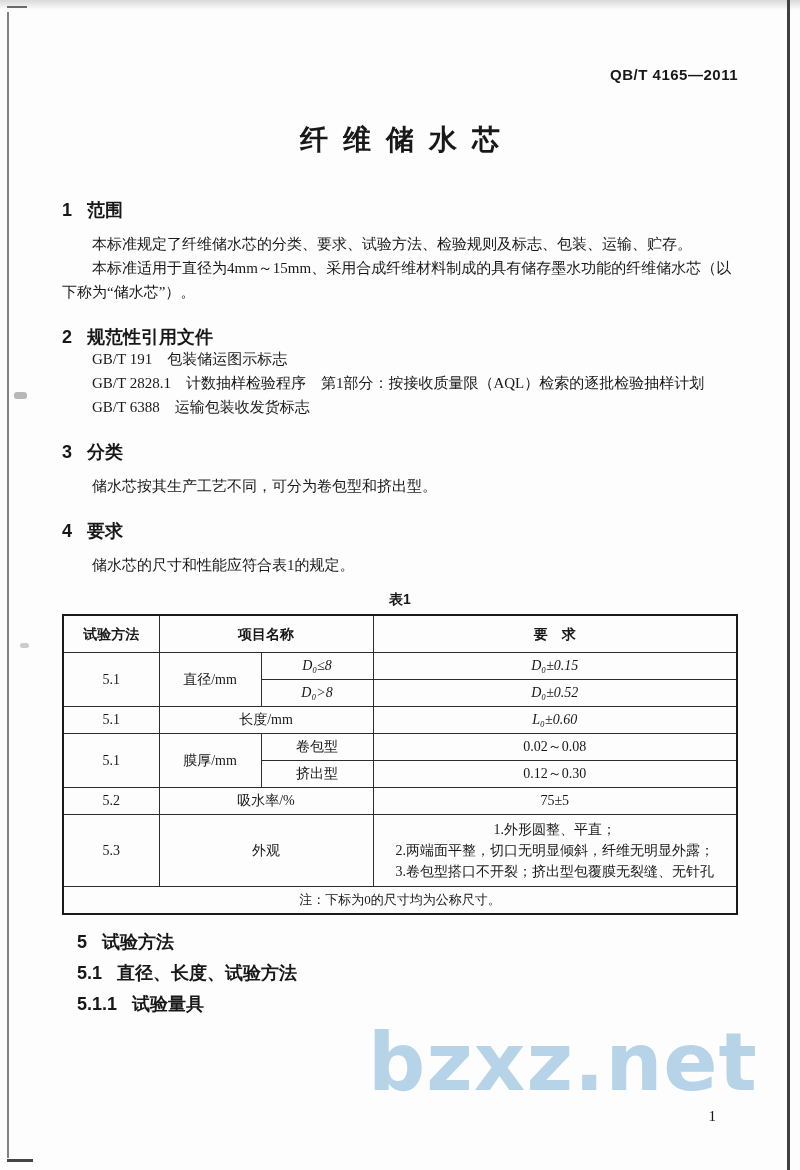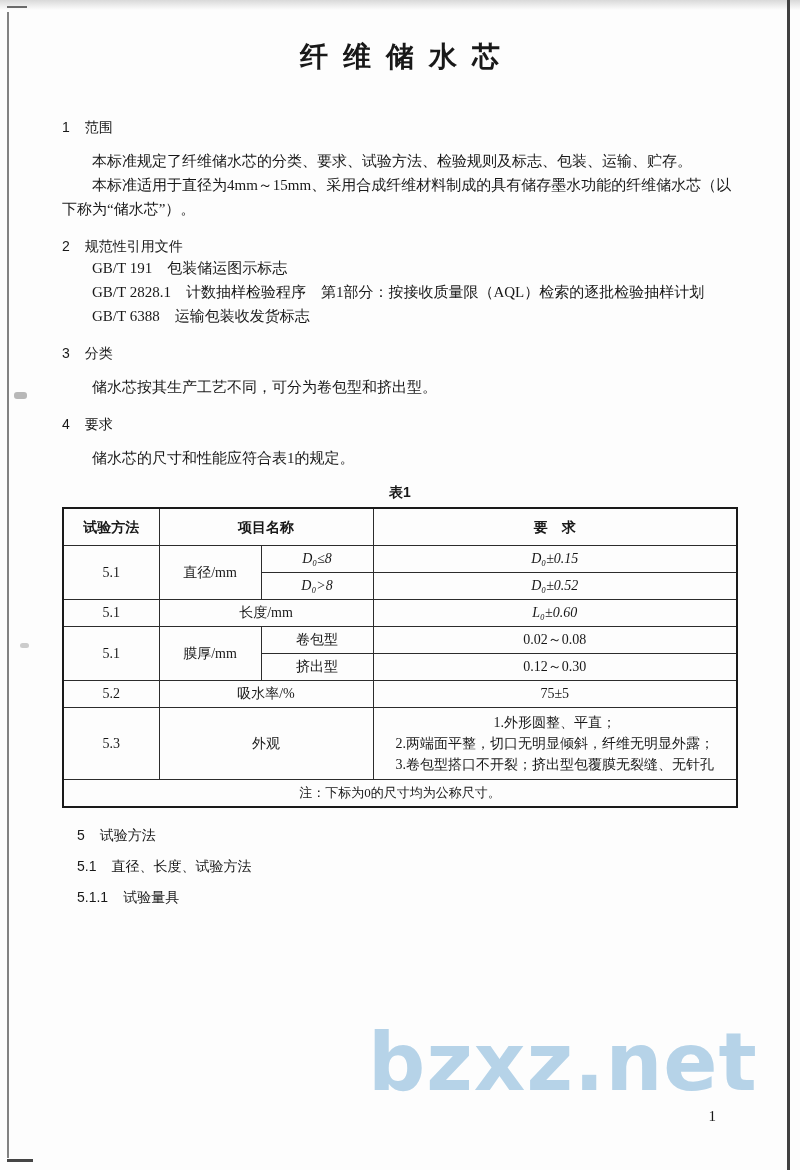--- a/index.html
+++ b/index.html
@@ -50,26 +50,26 @@
     font-family: Liberation Serif, serif;
     font-weight: bold;
     font-size: 28px;
     letter-spacing: 15px;
     text-indent: 15px;
     line-height: 34px;
   }
 
   .heading {
     font-family: "Liberation Sans", "DejaVu Sans", sans-serif;
-    font-weight: normal;
-    font-size: 14px;
+    font-weight: bold;
+    font-size: 18px;
     line-height: 19px;
   }
   .sec-heading   { margin-top: 44px; }
-  .sec-heading-2 { margin-top: 16px; }
+  .sec-heading-2 { margin-top: 24px; }
   .sec-num { margin-right: 15px; }
 
   .body-text {
     margin: 12px 0 0 0;
     font-size: 15px;
     line-height: 24px;
     text-indent: 2em;
   }
   .body-text.follow { margin-top: 0; }
 
@@ -153,20 +153,21 @@
   <div class="top-shade"></div>
   <div class="artifact left-edge-line"></div>
   <div class="artifact right-edge-line"></div>
   <div class="artifact top-left-tick"></div>
   <div class="artifact bottom-left-tick"></div>
   <div class="artifact smudge-1"></div>
   <div class="artifact smudge-2"></div>
 
   <div class="content">
 
+    <div class="header-code">QB/T 4165—2011</div>
 
     <div class="doc-title">纤维储水芯</div>
 
     <div class="section">
       <div class="heading sec-heading">
         <span class="sec-num">1</span><span>范围</span>
       </div>
       <p class="body-text">本标准规定了纤维储水芯的分类、要求、试验方法、检验规则及标志、包装、运输、贮存。</p>
       <p class="body-text follow">本标准适用于直径为4mm～15mm、采用合成纤维材料制成的具有储存墨水功能的纤维储水芯（以下称为“储水芯”）。</p>
     </div>

